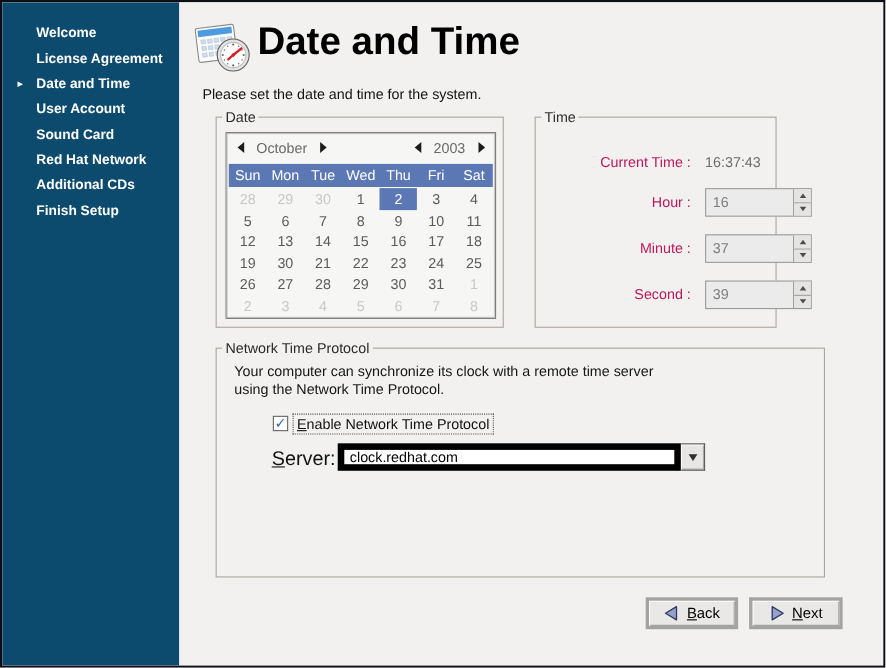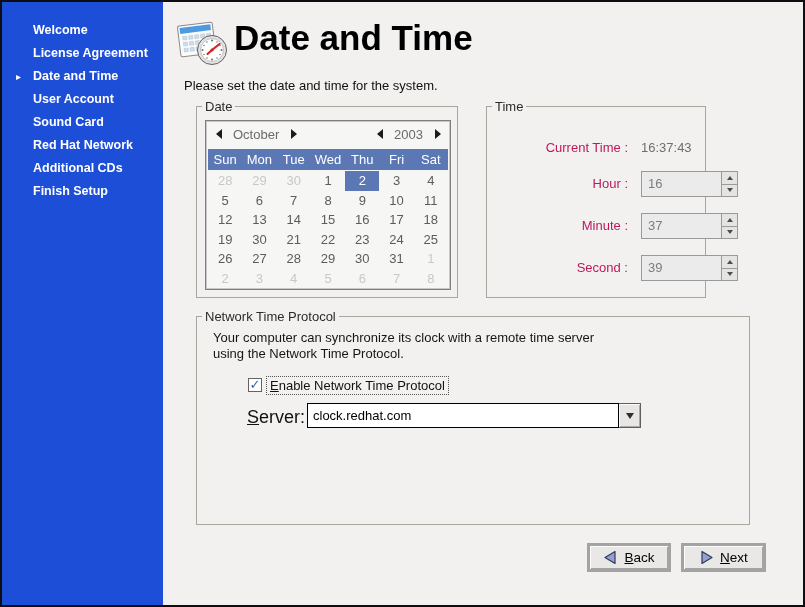--- a/index.html
+++ b/index.html
@@ -14,21 +14,21 @@
     position: relative;
     width: 805px; height: 607px;
     border: 2px solid #0d0d14;
     background: #f2f1f0;
     overflow: hidden;
   }
   
   .sidebar {
     position: absolute; left: 0; top: 0; bottom: 0;
     width: 161px;
-    background: #1d4ed8;
+    background: #0c4a6e;
     padding-top: 17px;
   }
   .side-item {
     position: relative;
     height: 23px; line-height: 23px;
     padding-left: 31px;
     color: #ffffff;
     font-weight: bold;
     font-size: 12.5px;
     cursor: default;
@@ -168,21 +168,21 @@
     border: 1px dotted #555;
     padding: 1px 3px;
     font-size: 13px; color: #111;
     cursor: pointer;
   }
   .server-row { position: absolute; left: 50px; top: 86px; height: 25px; }
   .server-label { position: absolute; left: 0; top: 4px; font-size: 18px; color: #111; }
   .combo { position: absolute; left: 60px; top: 0; width: 334px; height: 25px; display: flex; }
   .combo-entry {
     width: 312px; height: 25px;
-    border: 1px solid #000000;
+    border: 6px solid #000000;
     background: #fff;
     font-family: "Liberation Sans", "DejaVu Sans", sans-serif;
     font-size: 13px; color: #000;
     padding: 0 5px;
     outline: none;
   }
   .combo-btn {
     width: 22px; height: 25px;
     margin-left: 0px;
     background: #e7e6e4;

